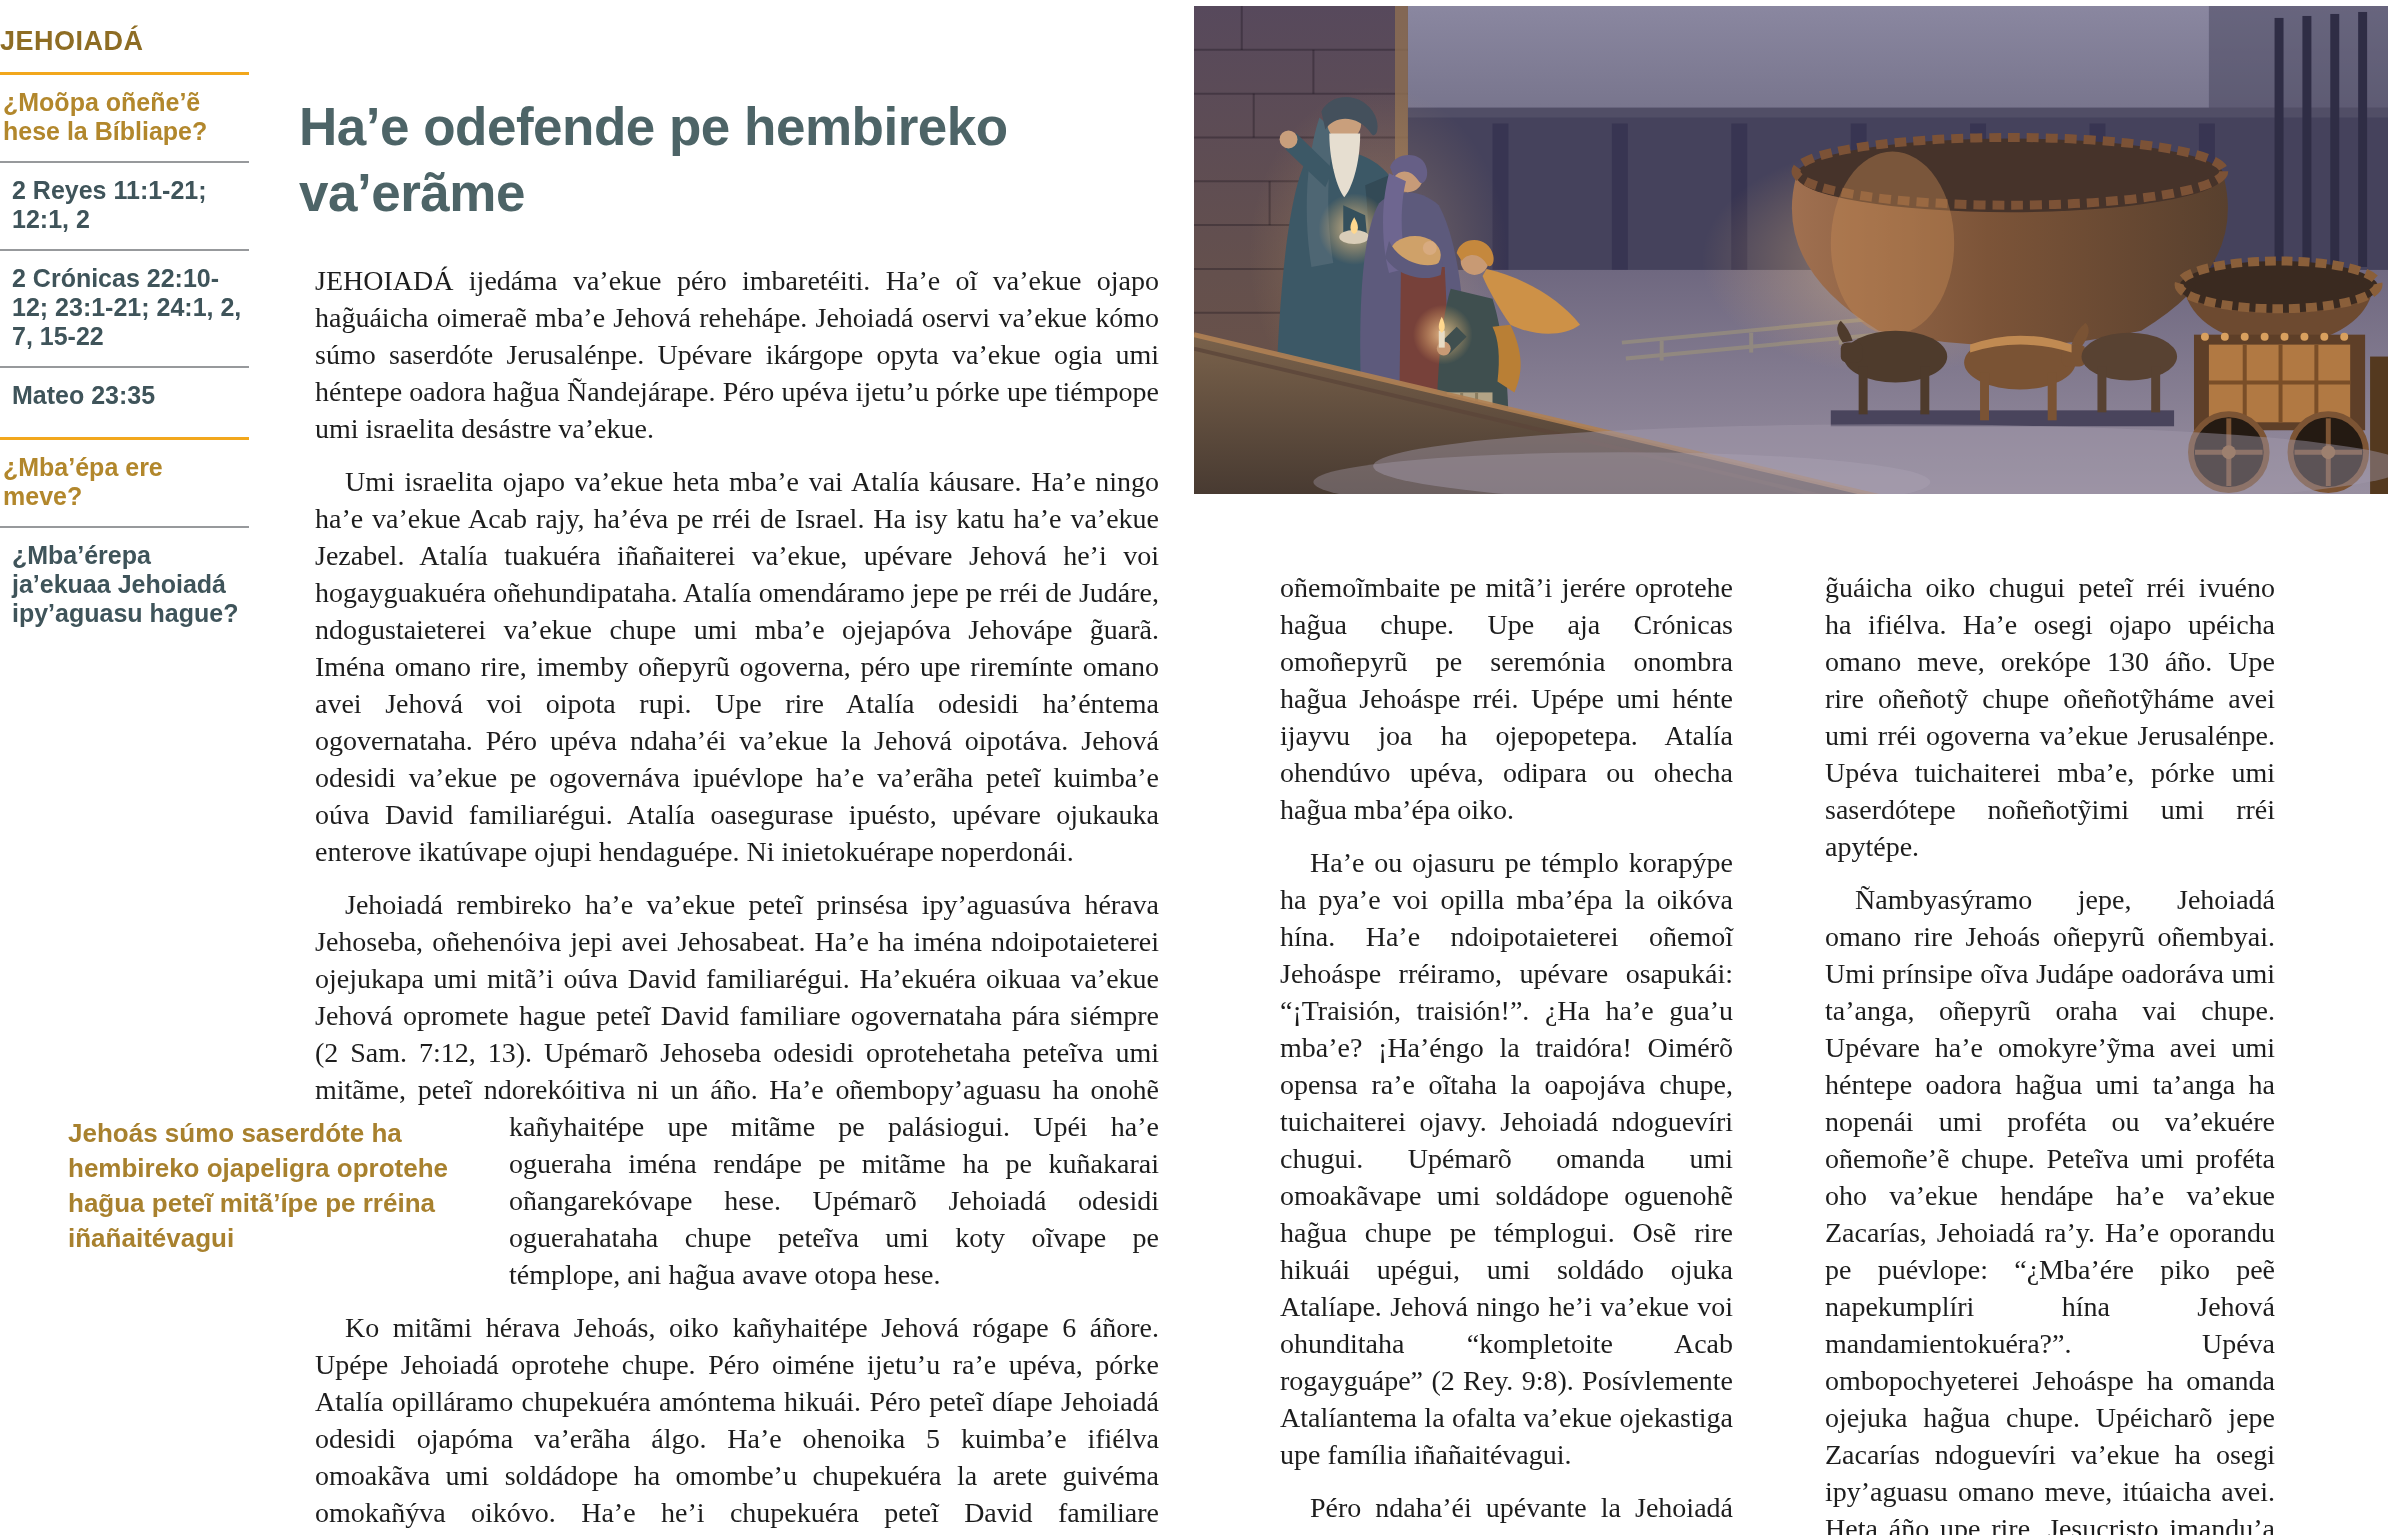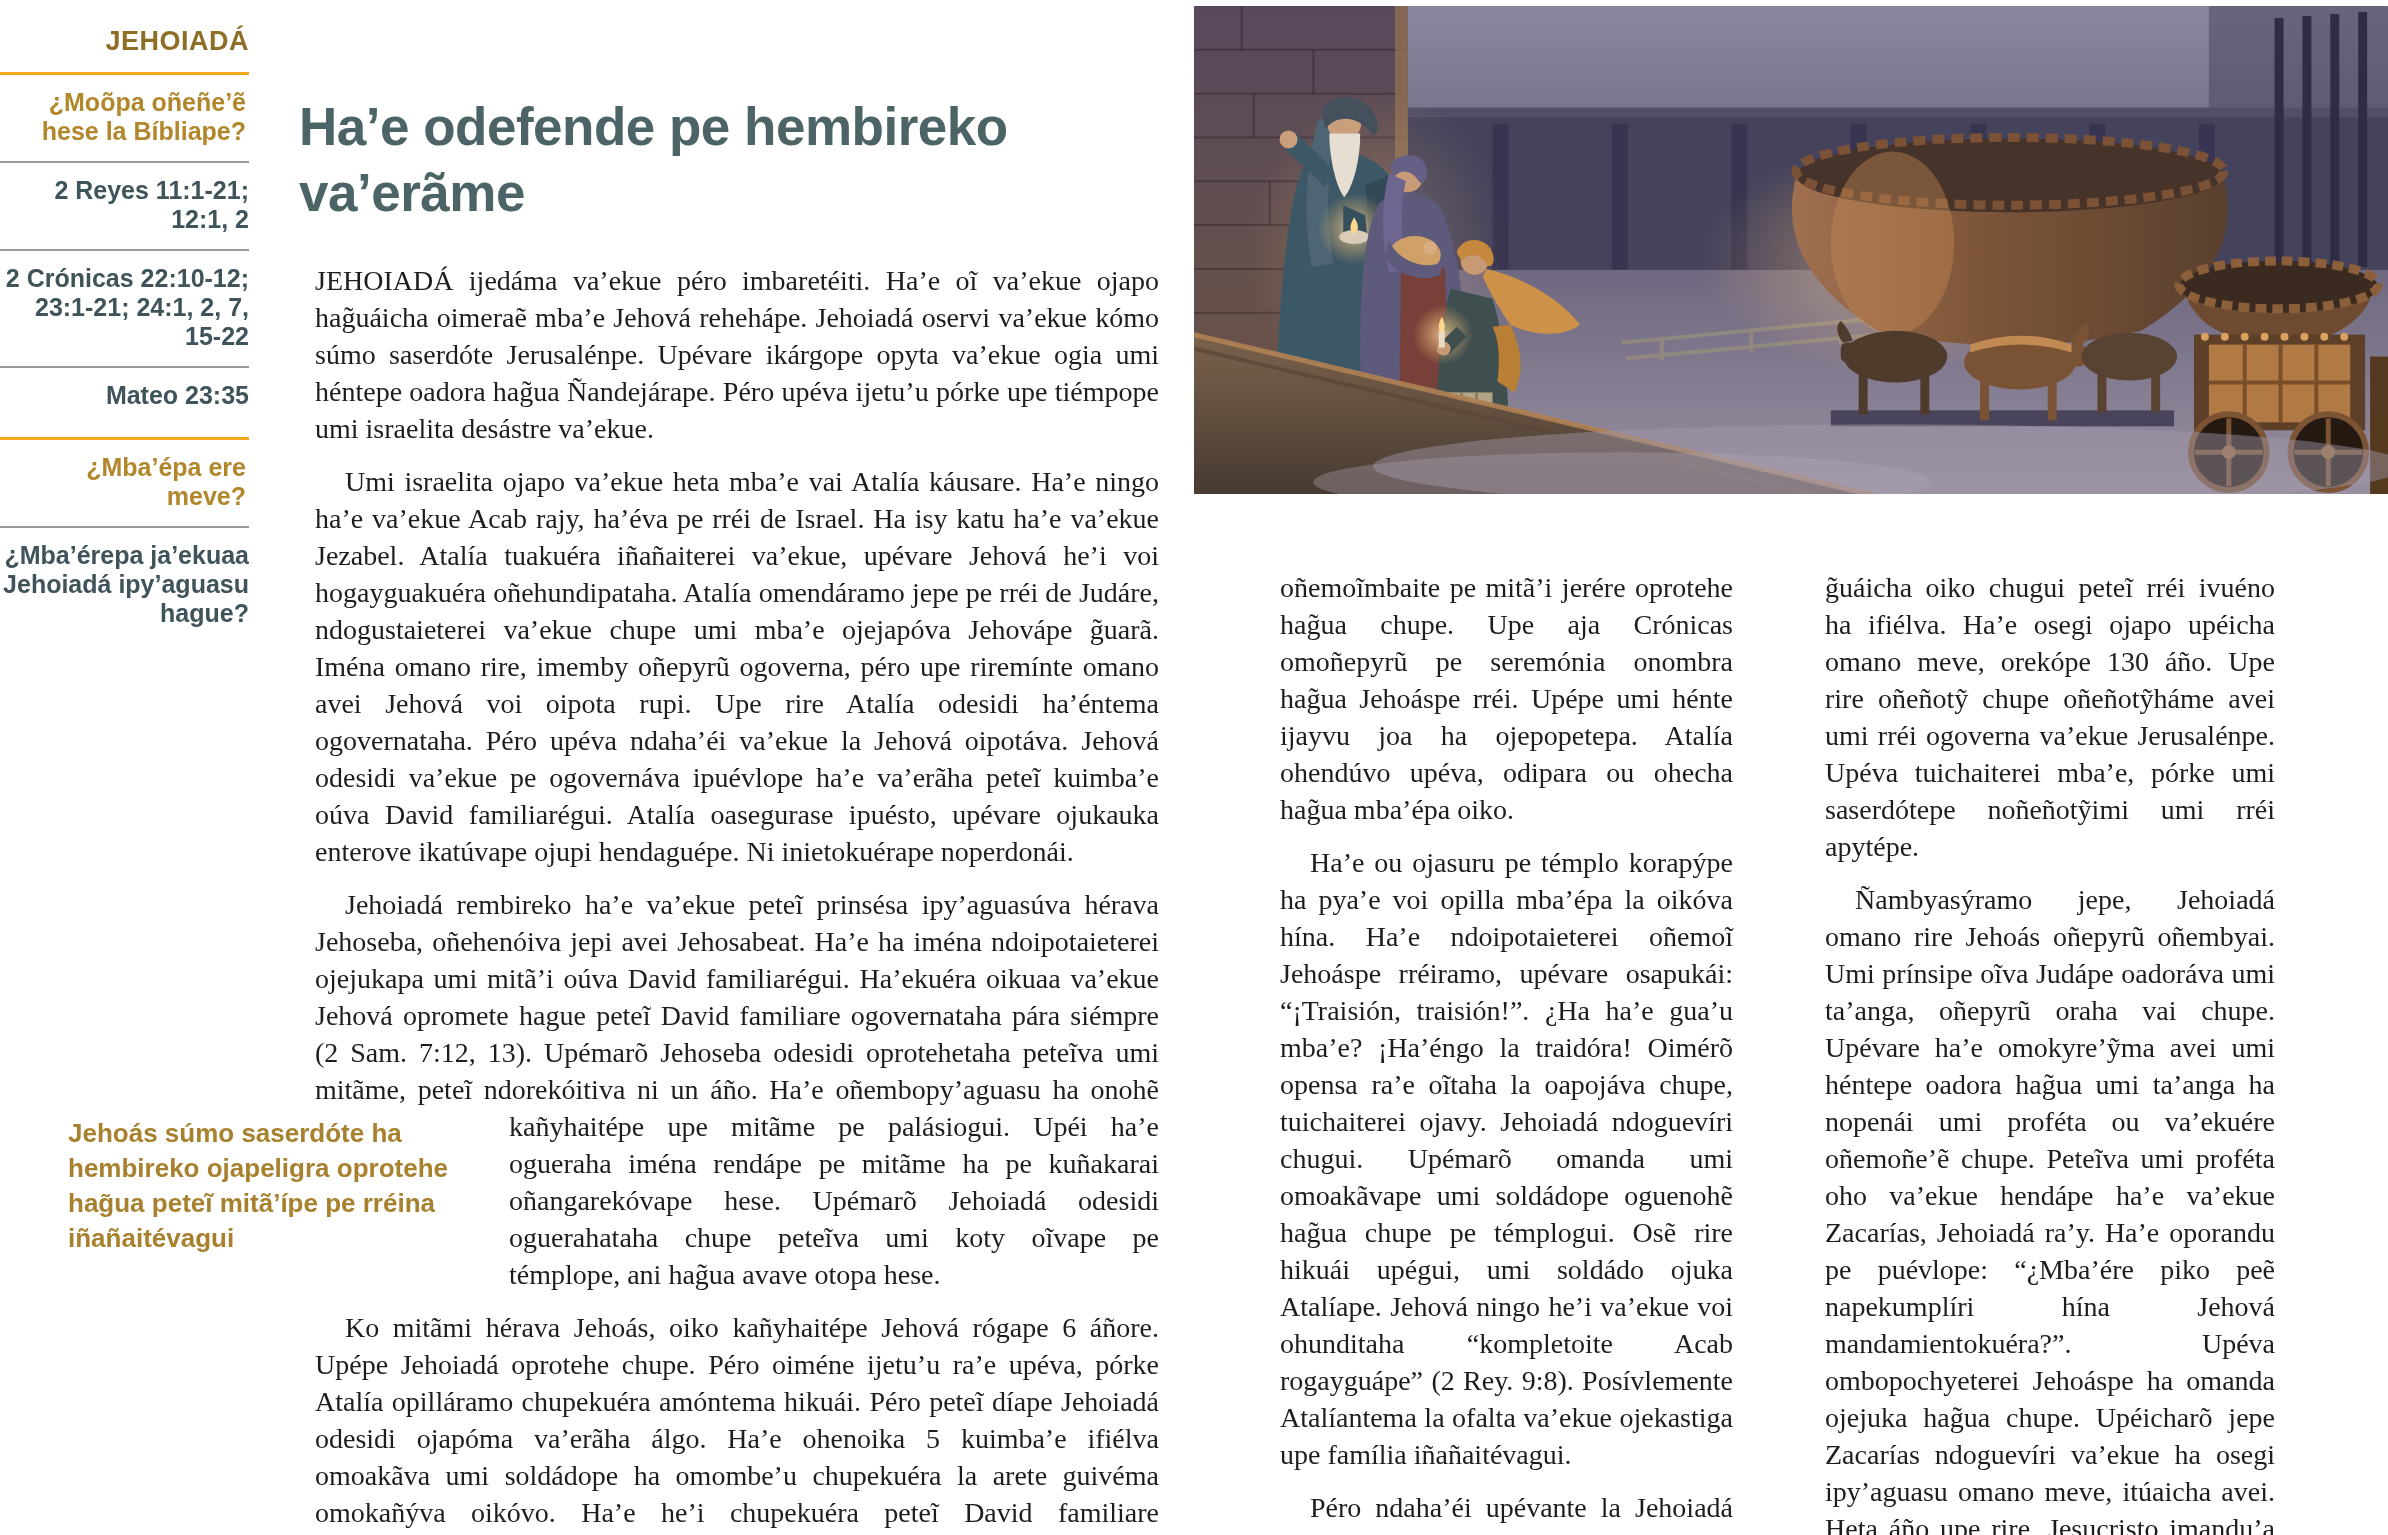--- a/index.html
+++ b/index.html
@@ -10,27 +10,27 @@
   .sidebar{position:absolute;left:0;top:0;width:249px;}
   .chapter-box{position:relative;width:249px;height:252px;background-color:#efac26;
     background-image:
       repeating-linear-gradient(115deg, rgba(146,95,8,.10) 0 2px, transparent 2px 9px),
       repeating-linear-gradient(62deg,  rgba(146,95,8,.08) 0 2px, transparent 2px 12px),
       repeating-linear-gradient(0deg,   rgba(146,95,8,.05) 0 2px, transparent 2px 8px);}
   .chapter-box-top{position:absolute;left:0;top:0;width:100%;height:46px;background:#d2991c;
     background-image:repeating-linear-gradient(115deg, rgba(120,75,5,.10) 0 2px, transparent 2px 9px);}
   .chapter-number{position:absolute;right:58px;top:129px;font-weight:700;font-size:98px;line-height:1;
     color:#ffffff;letter-spacing:-3px;}
-  .sb-items{width:249px;text-align:right;}
+  .sb-items{width:249px;}
   .sb-name{margin:26px 0 15px;font-weight:700;font-size:27px;letter-spacing:0.5px;color:#8e6d24;}
   .rule{border:none;margin:0 0 13px;height:0;border-top:3px solid #f2a71c;}
   .rule.gray{border-top:2px solid #97999c;}
   .rule.gap-big{margin-top:27px;}
   .sb-q{font-weight:700;font-size:25px;line-height:29px;color:#b2872c;margin:0 3px 15px;}
-  .sb-ref{font-weight:700;font-size:25px;line-height:29px;color:#3f545a;margin:0 0 15px;}
+  .sb-ref{font-weight:700;font-size:25px;line-height:29px;color:#3f545a;margin:0 0 15px;padding-left:12px;}
 
   
   .col1{position:absolute;left:299px;top:94px;width:876px;}
   .page-title{margin:0 0 36px;font-weight:700;font-size:53px;line-height:66px;letter-spacing:-0.5px;
     color:#4d6467;}
   .bp{margin:16px;text-align:justify;font-family:"Liberation Serif",serif;font-size:28px;line-height:37px;
     color:#1d1d1d;}
   .bp.indent{text-indent:30px;}
   .pullquote{float:left;width:403px;margin:8px 38px 46px -247px;
     font-family:"Liberation Sans",sans-serif;font-weight:700;font-size:26px;line-height:35px;

